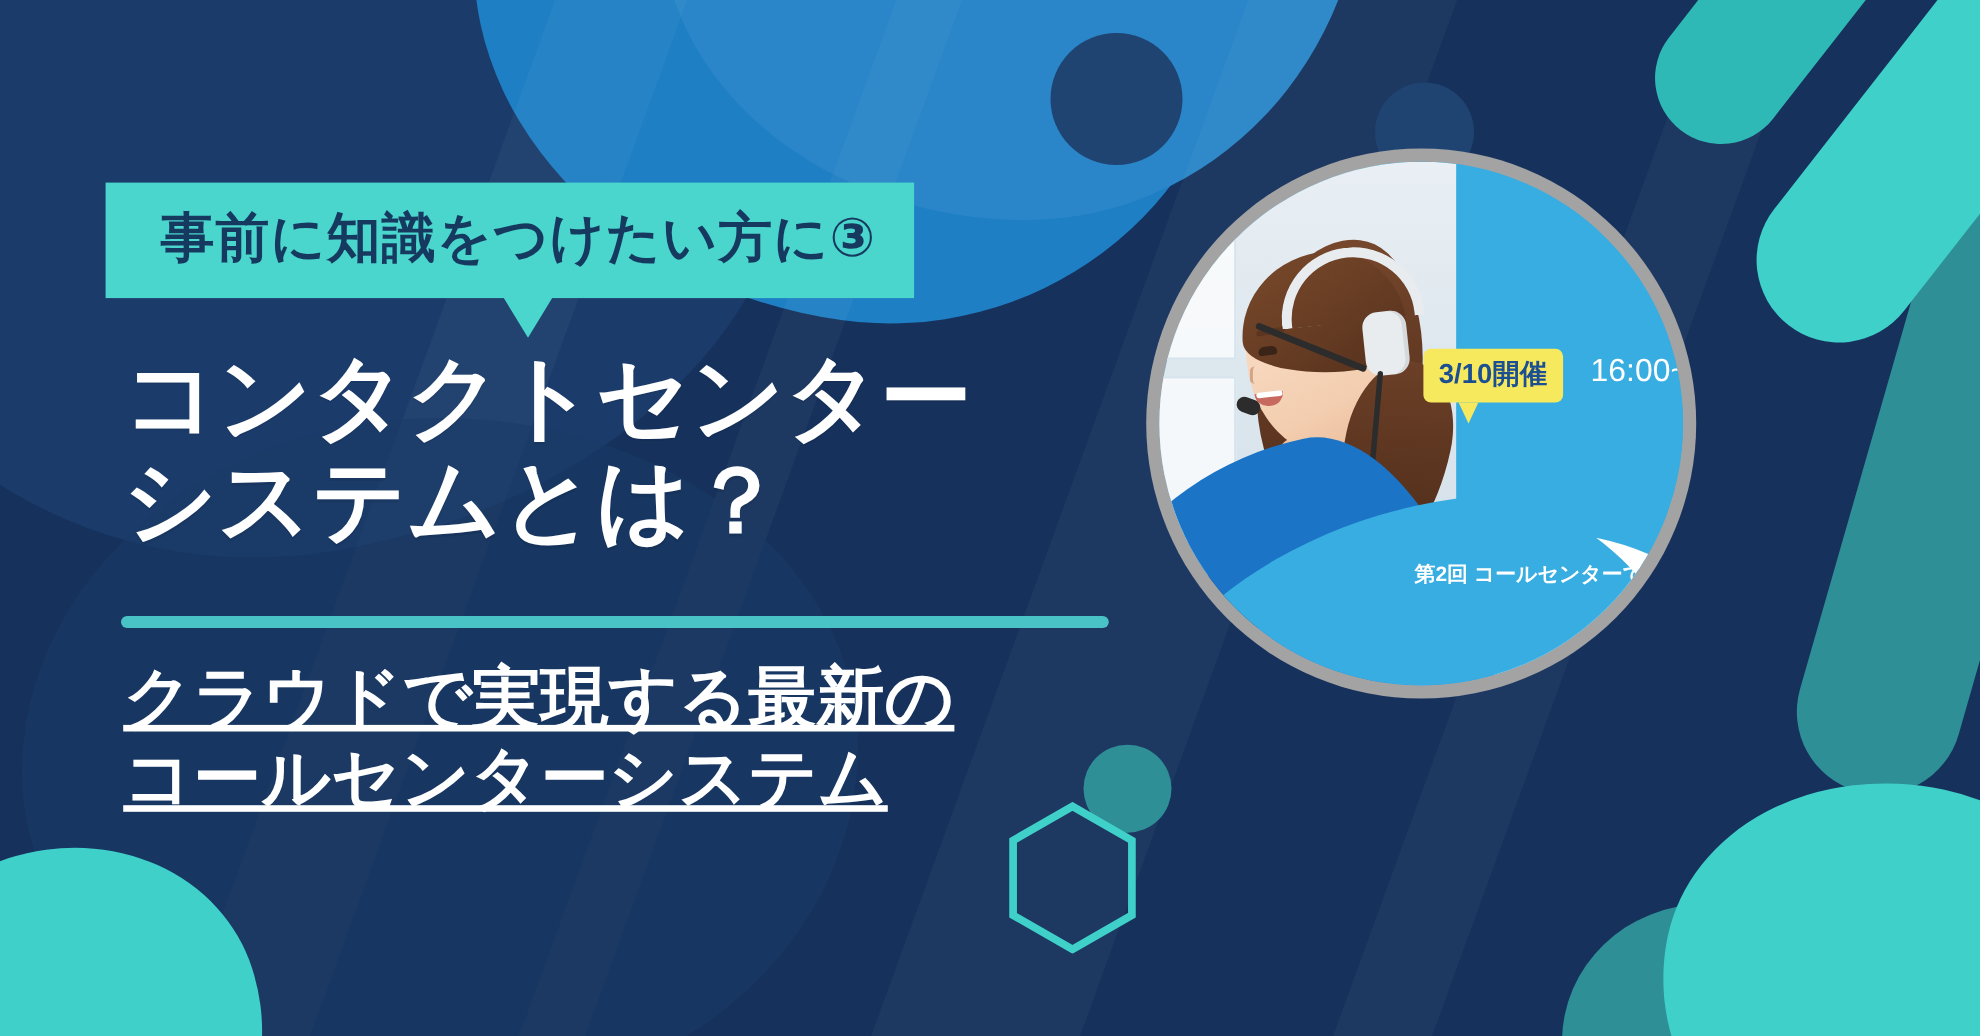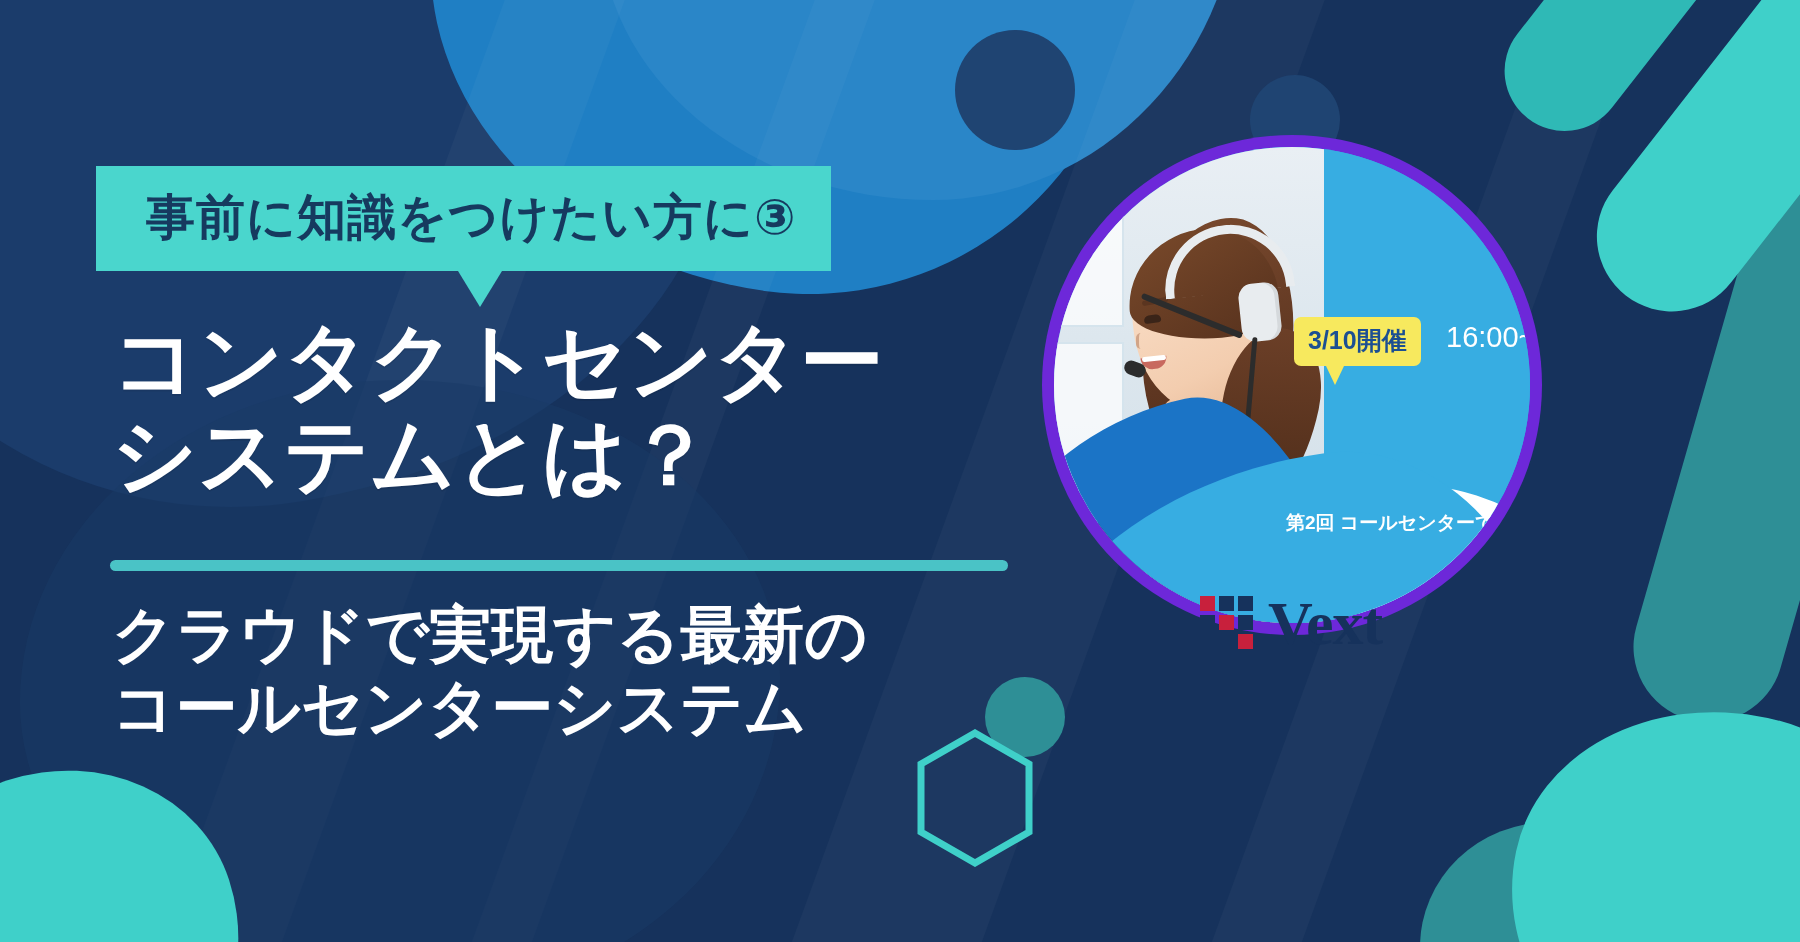--- a/index.html
+++ b/index.html
@@ -167,28 +167,29 @@
   }
 
   
   .subtitle {
     position:absolute; left:16px; top:598px;
     color:#ffffff;
     font-size:62px;
     font-weight:700;
     line-height:1.18;
     white-space:pre-line;
+    text-decoration:underline;
   }
 
   
   .thumb-outer {
     position:absolute; left:1042px; top:135px;
     width:500px; height:500px;
     border-radius:50%;
-    background:#6d28d9;
+    background:#a3a3a3;
     z-index:5;
     box-shadow:0 0 0 0 rgba(0,0,0,0);
     text-align:right;
   }
   .thumb {
     position:absolute; left:12px; top:12px;
     width:476px; height:476px;
     border-radius:50%;
     overflow:hidden;
     background:#37ade2;
@@ -436,28 +437,14 @@
 
         <div class="th-badge">3/10開催</div>
         <div class="th-badge-tail"></div>
         <div class="th-time">16:00~17:30</div>
         <div class="th-sub">第2回 コールセンターでの全体業務</div>
 
       </div>
     </div>
   </div>
 
-  <div class="logo">
-    <svg class="logo-mark" viewBox="0 0 54 54">
-      <rect x="0" y="0" width="15" height="15" fill="#c8203c"></rect>
-      <rect x="19" y="0" width="15" height="15" fill="#16325c"></rect>
-      <rect x="38" y="0" width="15" height="15" fill="#16325c"></rect>
-      <rect x="0" y="19" width="15" height="15" fill="#16325c"></rect>
-      <rect x="19" y="19" width="15" height="15" fill="#c8203c"></rect>
-      <rect x="38" y="19" width="15" height="15" fill="#16325c"></rect>
-      <rect x="0" y="38" width="15" height="15" fill="#16325c"></rect>
-      <rect x="19" y="38" width="15" height="15" fill="#16325c"></rect>
-      <rect x="38" y="38" width="15" height="15" fill="#c8203c"></rect>
-    </svg>
-    <span class="logo-text">Vext</span>
-  </div>
 
 </div>
 
 </body></html>

